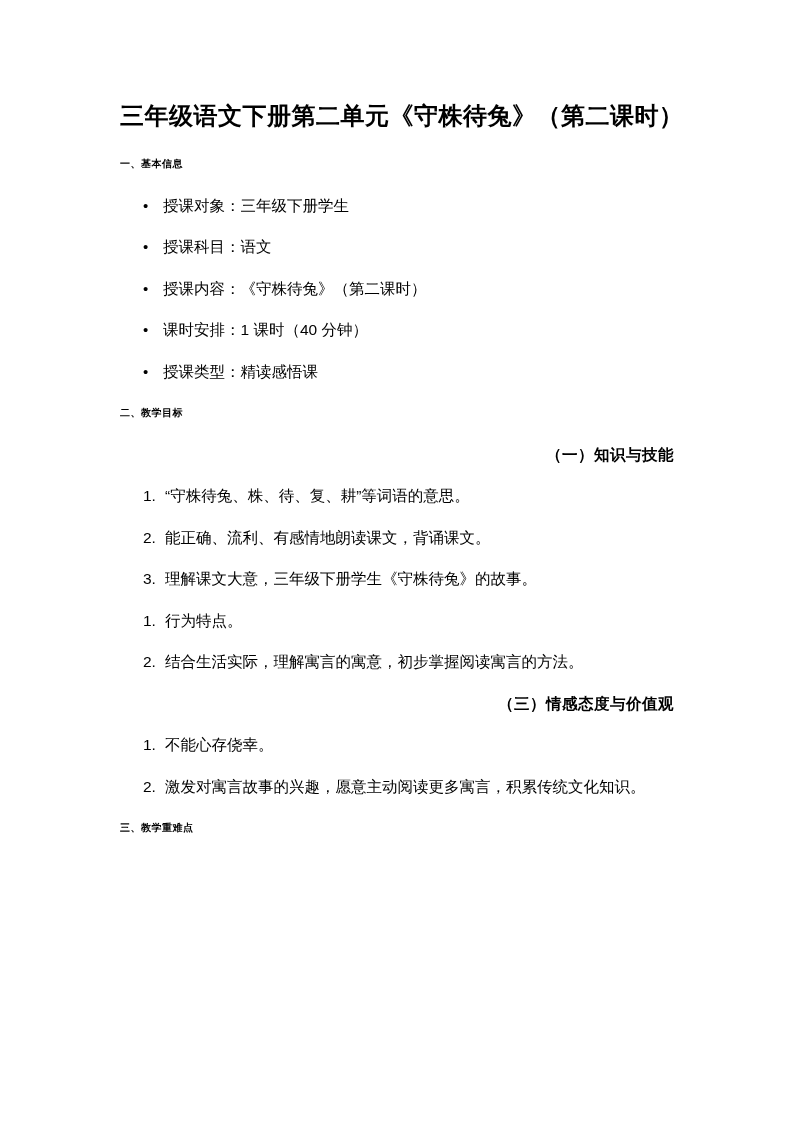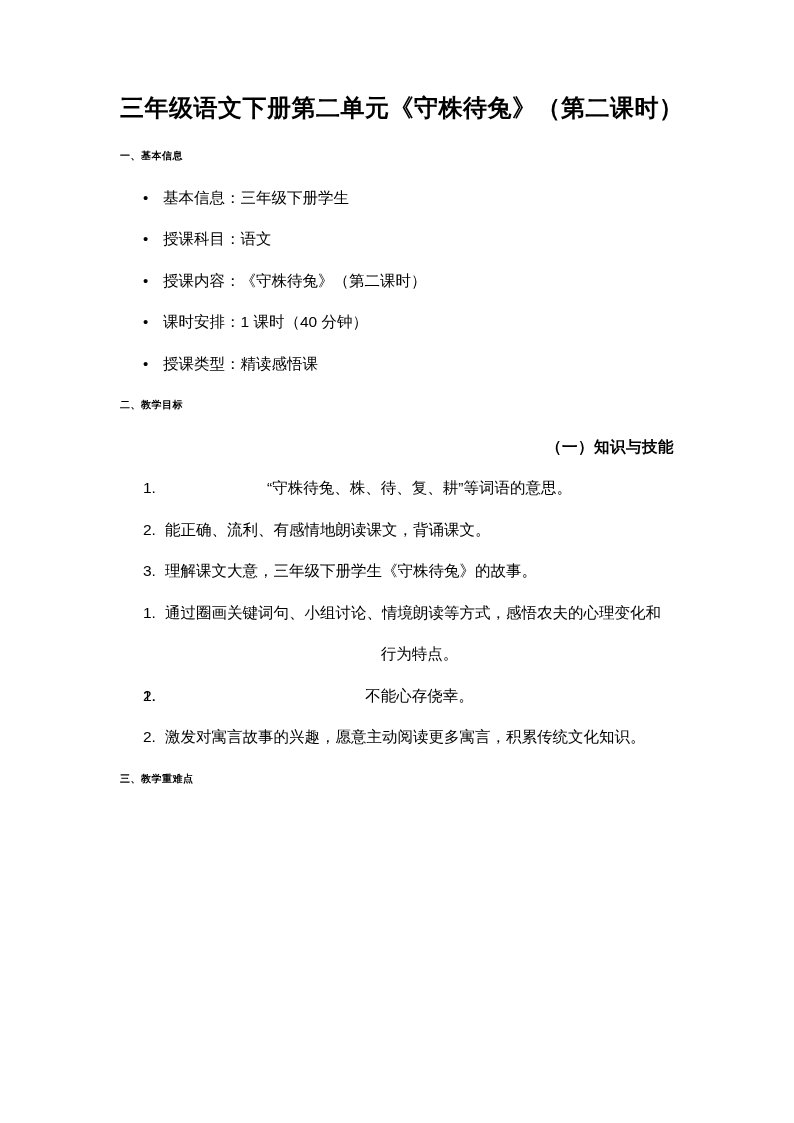--- a/index.html
+++ b/index.html
@@ -8,21 +8,21 @@
     position: relative;
     width: 794px;
     height: 1123px;
     background: #ffffff;
     color: #000000;
     font-family: "Liberation Sans", sans-serif;
     overflow: hidden;
   }
   .doc { padding: 88px 120px 0 120px; }
   .title {
-    margin: 0 0 7px 0;
+    margin: 8px 0 7px 0;
     font-size: 24px;
     font-weight: 700;
     line-height: 40px;
     text-align: center;
     white-space: nowrap;
     letter-spacing: 0.5px;
   }
   .line {
     position: relative;
     line-height: 41.5px;
@@ -37,35 +37,35 @@
     left: 23px;
     top: 0;
     font-size: 15px;
   }
   .n-item { padding-left: 45px; }
   .n-item .num {
     position: absolute;
     left: 23px;
     top: 0;
   }
-  .n-cont { padding-left: 45px; text-align: center; }
+  .n-cont { padding-left: 45px; }
 </style>
 </head>
 <body>
 
 <div class="page">
   <div class="doc">
 
     <h1 class="title">三年级语文下册第二单元《守株待兔》（第二课时）</h1>
 
     <div class="line h1">一、基本信息</div>
 
     <div class="line b-item">
       <span class="marker">•</span>
-      <span>基本信息：三年级下册学生</span>
+      <span>授课对象：三年级下册学生</span>
     </div>
     <div class="line b-item">
       <span class="marker">•</span>
       <span>授课科目：语文</span>
     </div>
     <div class="line b-item">
       <span class="marker">•</span>
       <span>授课内容：《守株待兔》（第二课时）</span>
     </div>
     <div class="line b-item">
@@ -92,28 +92,29 @@
     </div>
 
     <div class="line n-item">
       <span class="num">3.</span>
       <span>理解课文大意，三年级下册学生《守株待兔》的故事。</span>
     </div>
 
 
     <div class="line n-item">
       <span class="num">1.</span>
-      <span>通过圈画关键词句、小组讨论、情境朗读等方式，感悟农夫的心理变化和</span>
     </div>
     <div class="line n-cont">行为特点。</div>
 
     <div class="line n-item">
       <span class="num">2.</span>
+      <span>结合生活实际，理解寓言的寓意，初步掌握阅读寓言的方法。</span>
     </div>
 
+    <div class="line h2">（三）情感态度与价值观</div>
 
     <div class="line n-item">
       <span class="num">1.</span>
     </div>
     <div class="line n-cont">不能心存侥幸。</div>
 
     <div class="line n-item">
       <span class="num">2.</span>
       <span>激发对寓言故事的兴趣，愿意主动阅读更多寓言，积累传统文化知识。</span>
     </div>

